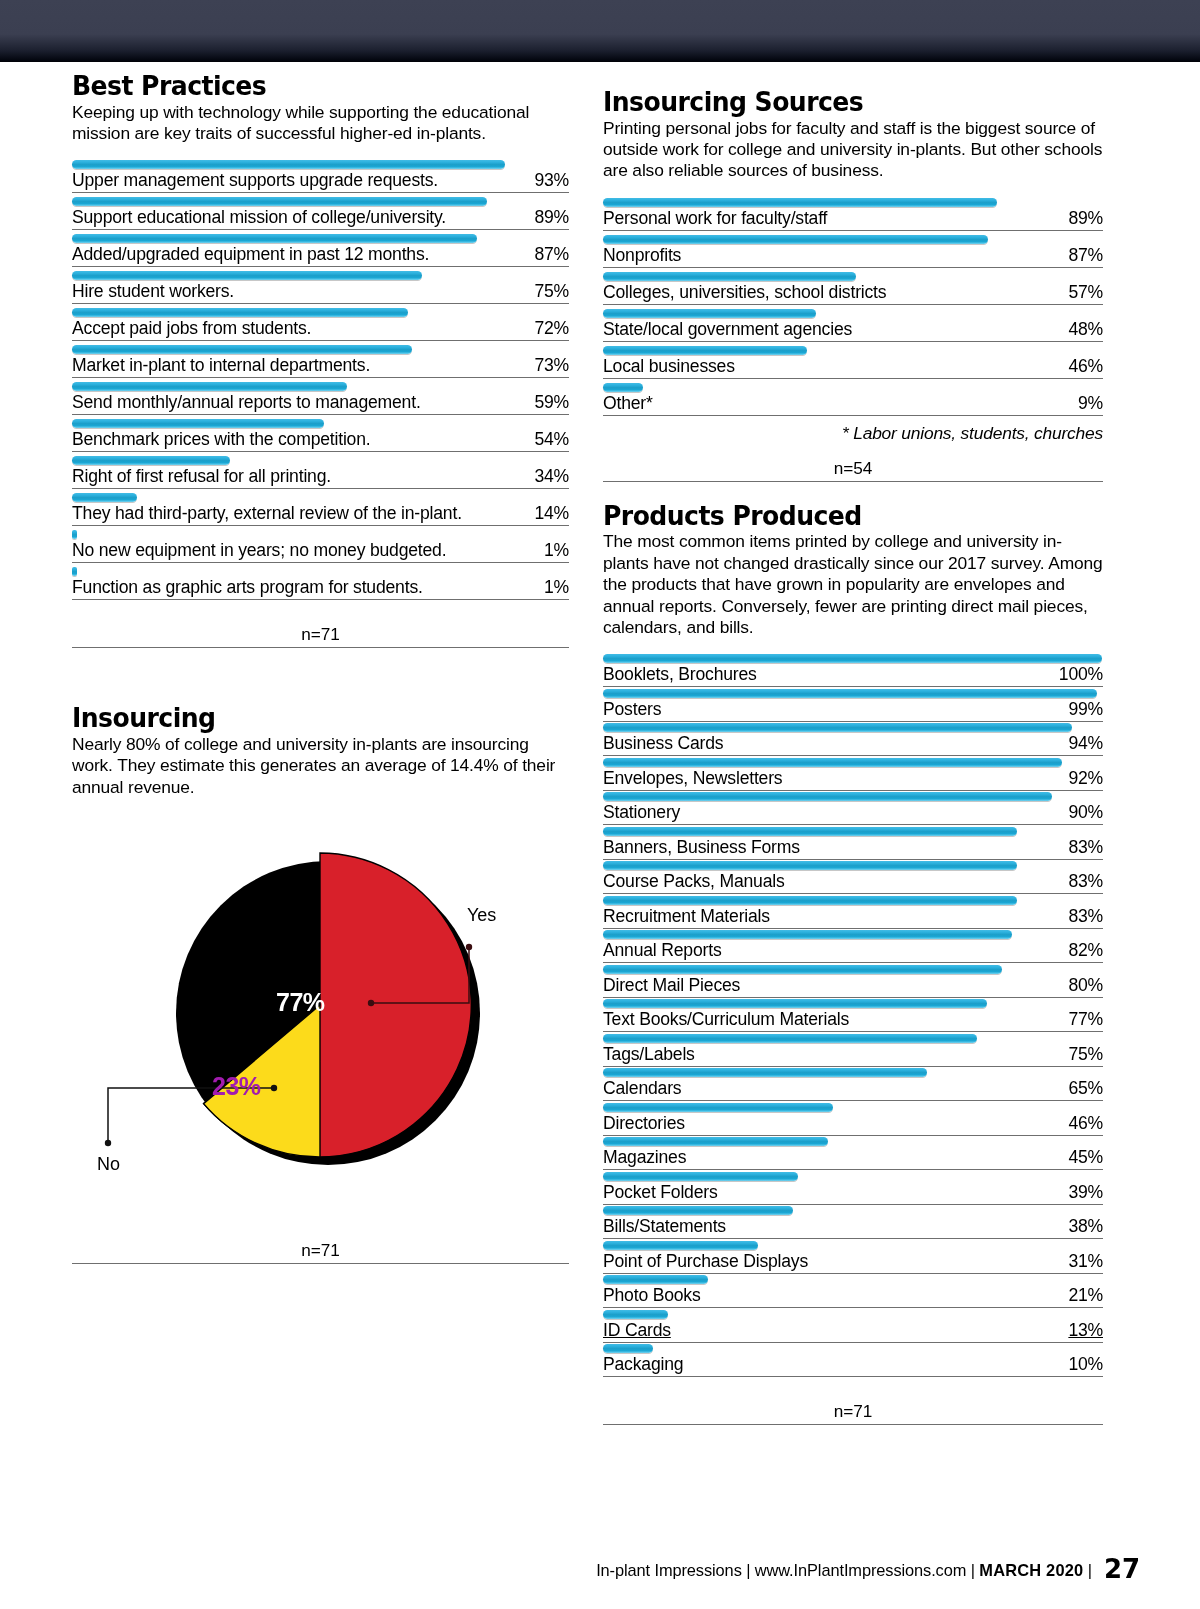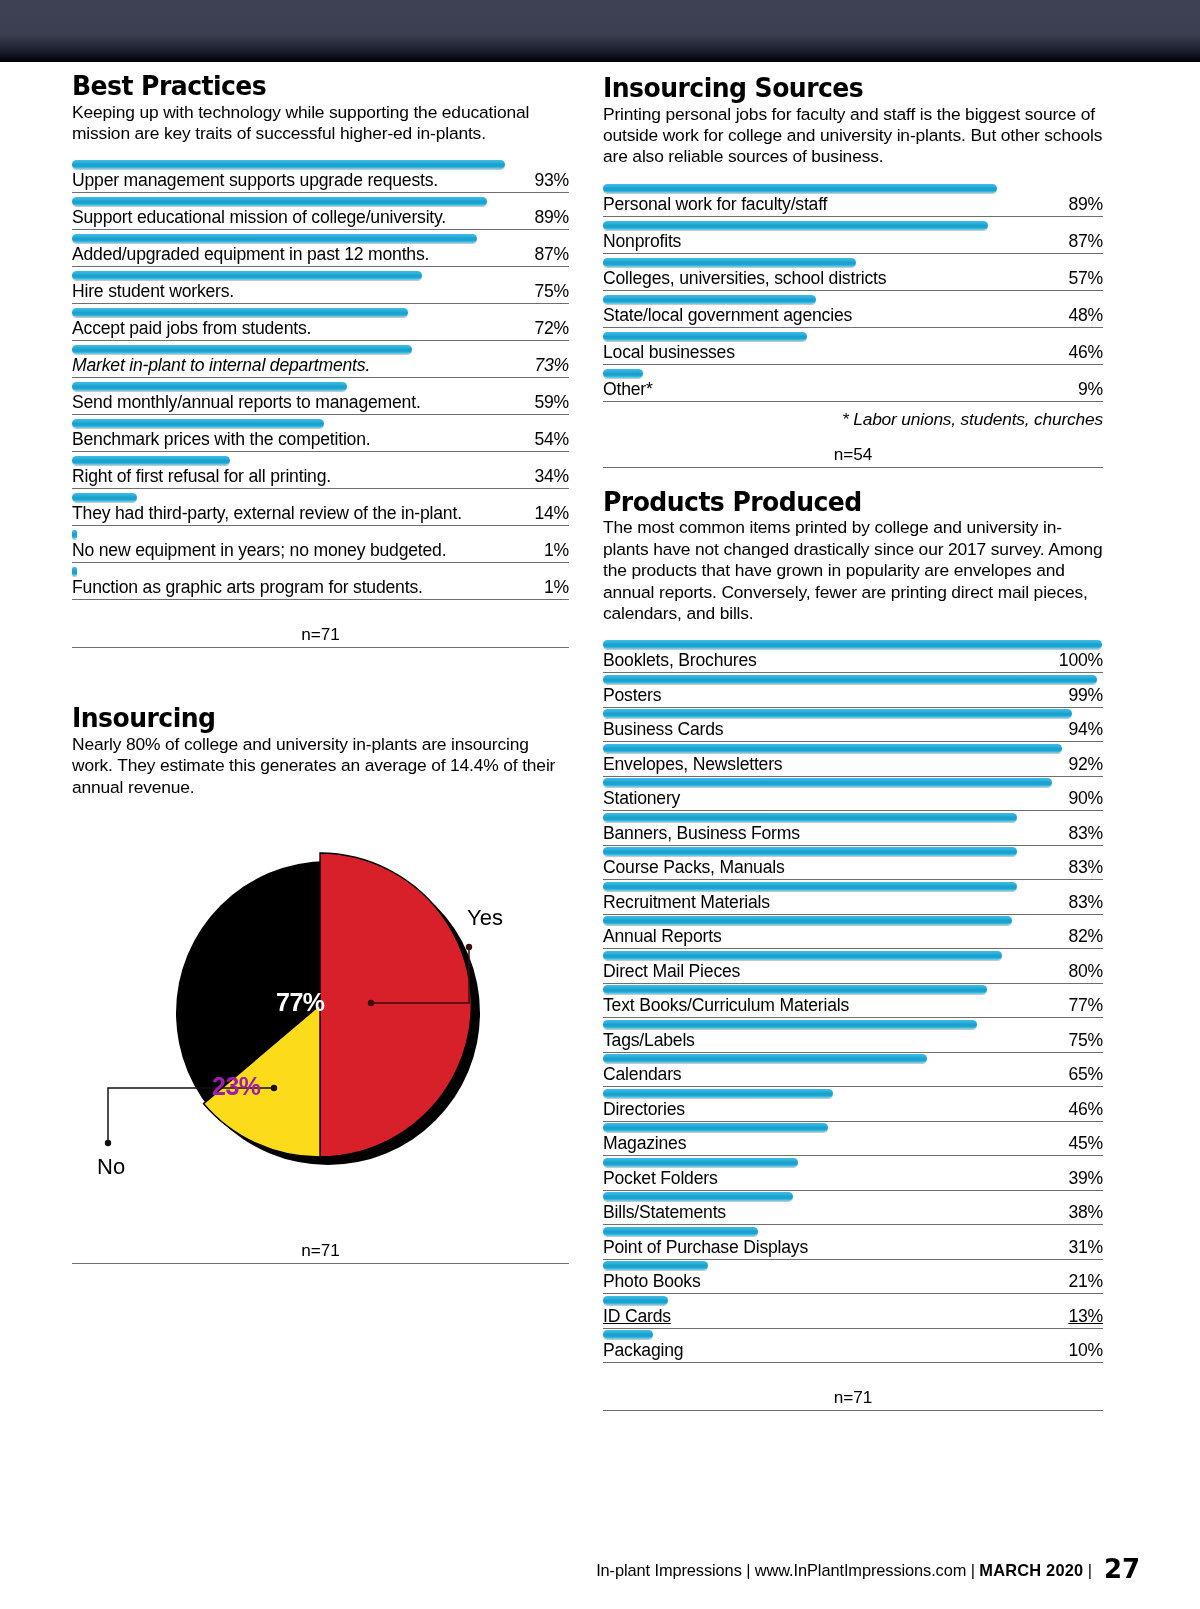--- a/index.html
+++ b/index.html
@@ -14,21 +14,21 @@
   }
   
   .topbar{
     position:absolute; left:0; top:0; width:1200px; height:62px;
     background:linear-gradient(to bottom,#3d4153 0%,#3b3f51 55%,#1b1f2e 82%,#03060f 97%,#000005 100%);
   }
   
   .page{ position:absolute; left:0; top:62px; width:1200px; height:1547px; background:#fff; }
 
   .col-left{ position:absolute; left:72px; top:10px; width:497px; }
-  .col-right{ position:absolute; left:603px; top:12px; width:500px; }
+  .col-right{ position:absolute; left:603px; top:26px; width:500px; }
 
   h2.sec-title{
     font-family:"DejaVu Sans", sans-serif;
     font-weight:700;
     font-size:27px;
     letter-spacing:-0.6px;
     margin:0 0 1px 0;
     line-height:1.06;
     transform:scaleX(0.93);
     transform-origin:left center;
@@ -74,21 +74,21 @@
   }
   .nfoot.spaced{ margin-top:22px; }
 
   
   .insourcing{ margin-top:56px; }
   .piewrap{ position:relative; width:497px; height:410px; margin-top:22px; }
   .pie-svg{ position:absolute; left:0; top:0; }
   .pie-pct{
     position:absolute; font-weight:700; font-size:25px; letter-spacing:-0.5px;
   }
-  .pie-leg{ position:absolute; font-size:22px; }
+  .pie-leg{ position:absolute; font-size:18px; }
 
   
   .footer{
     position:absolute; left:0; bottom:25px; width:1200px;
     text-align:right; padding-right:60px;
     font-size:16.4px; letter-spacing:-0.1px;
   }
   .footer .pnum{
     font-family:"DejaVu Sans", sans-serif;
     font-weight:700; font-size:26px; margin-left:12px;
@@ -147,21 +147,21 @@
         </div>
         <div class="barrow" style="margin-top: 3px;">
           <div class="bartrack">
             <div class="bar" style="width: 335.52px;"></div>
           </div>
           <div class="barlabelrow">
             <span class="lbl">Accept paid jobs from students.</span>
             <span class="val">72%</span>
           </div>
         </div>
-        <div class="barrow" style="margin-top: 3px; font-style: italic;">
+        <div class="barrow" style="margin-top: 3px;">
           <div class="bartrack">
             <div class="bar" style="width: 340.18px;"></div>
           </div>
           <div class="barlabelrow">
             <span class="lbl">Market in-plant to internal departments.</span>
             <span class="val">73%</span>
           </div>
         </div>
         <div class="barrow" style="margin-top: 3px;">
           <div class="bartrack">

